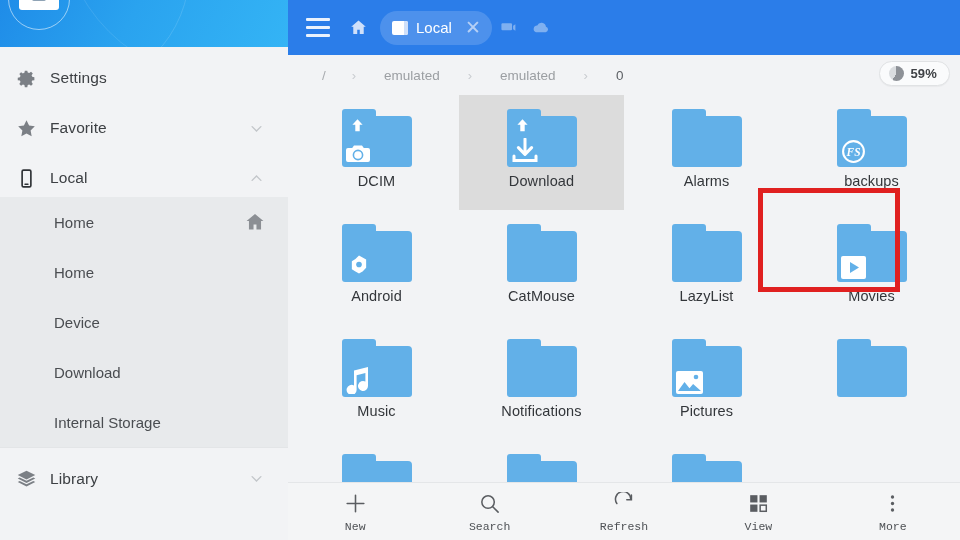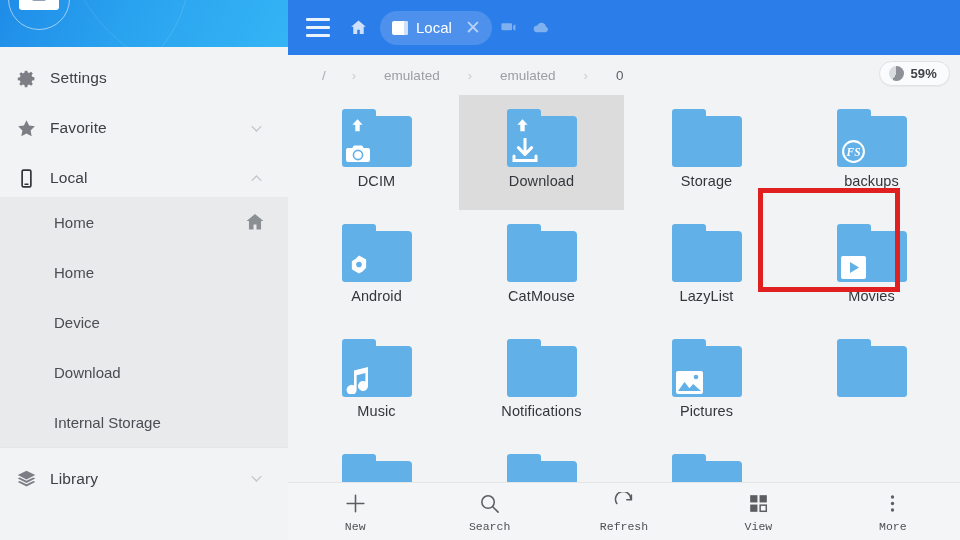--- a/index.html
+++ b/index.html
@@ -334,21 +334,21 @@
                 </svg>
               </span>
             </div>
             <div class="fname">Download</div>
           </div>
           <div class="cell">
             <div class="folder">
               <div class="tab-t"></div>
               <div class="body"></div>
             </div>
-            <div class="fname">Storage</div>
+            <div class="fname">Alarms</div>
           </div>
           <div class="cell">
             <div class="folder">
               <div class="tab-t"></div>
               <div class="body"></div>
               <span class="ovl">
                 <svg width="25" height="25" viewBox="0 0 24 24">
                   <circle cx="12" cy="12" r="10" fill="none" stroke="#fff" stroke-width="2"></circle>
                   <text x="12" y="16.4" font-family="Liberation Serif, serif" font-size="11" font-style="italic" font-weight="bold" fill="#fff" text-anchor="middle">FS</text>
                 </svg>

